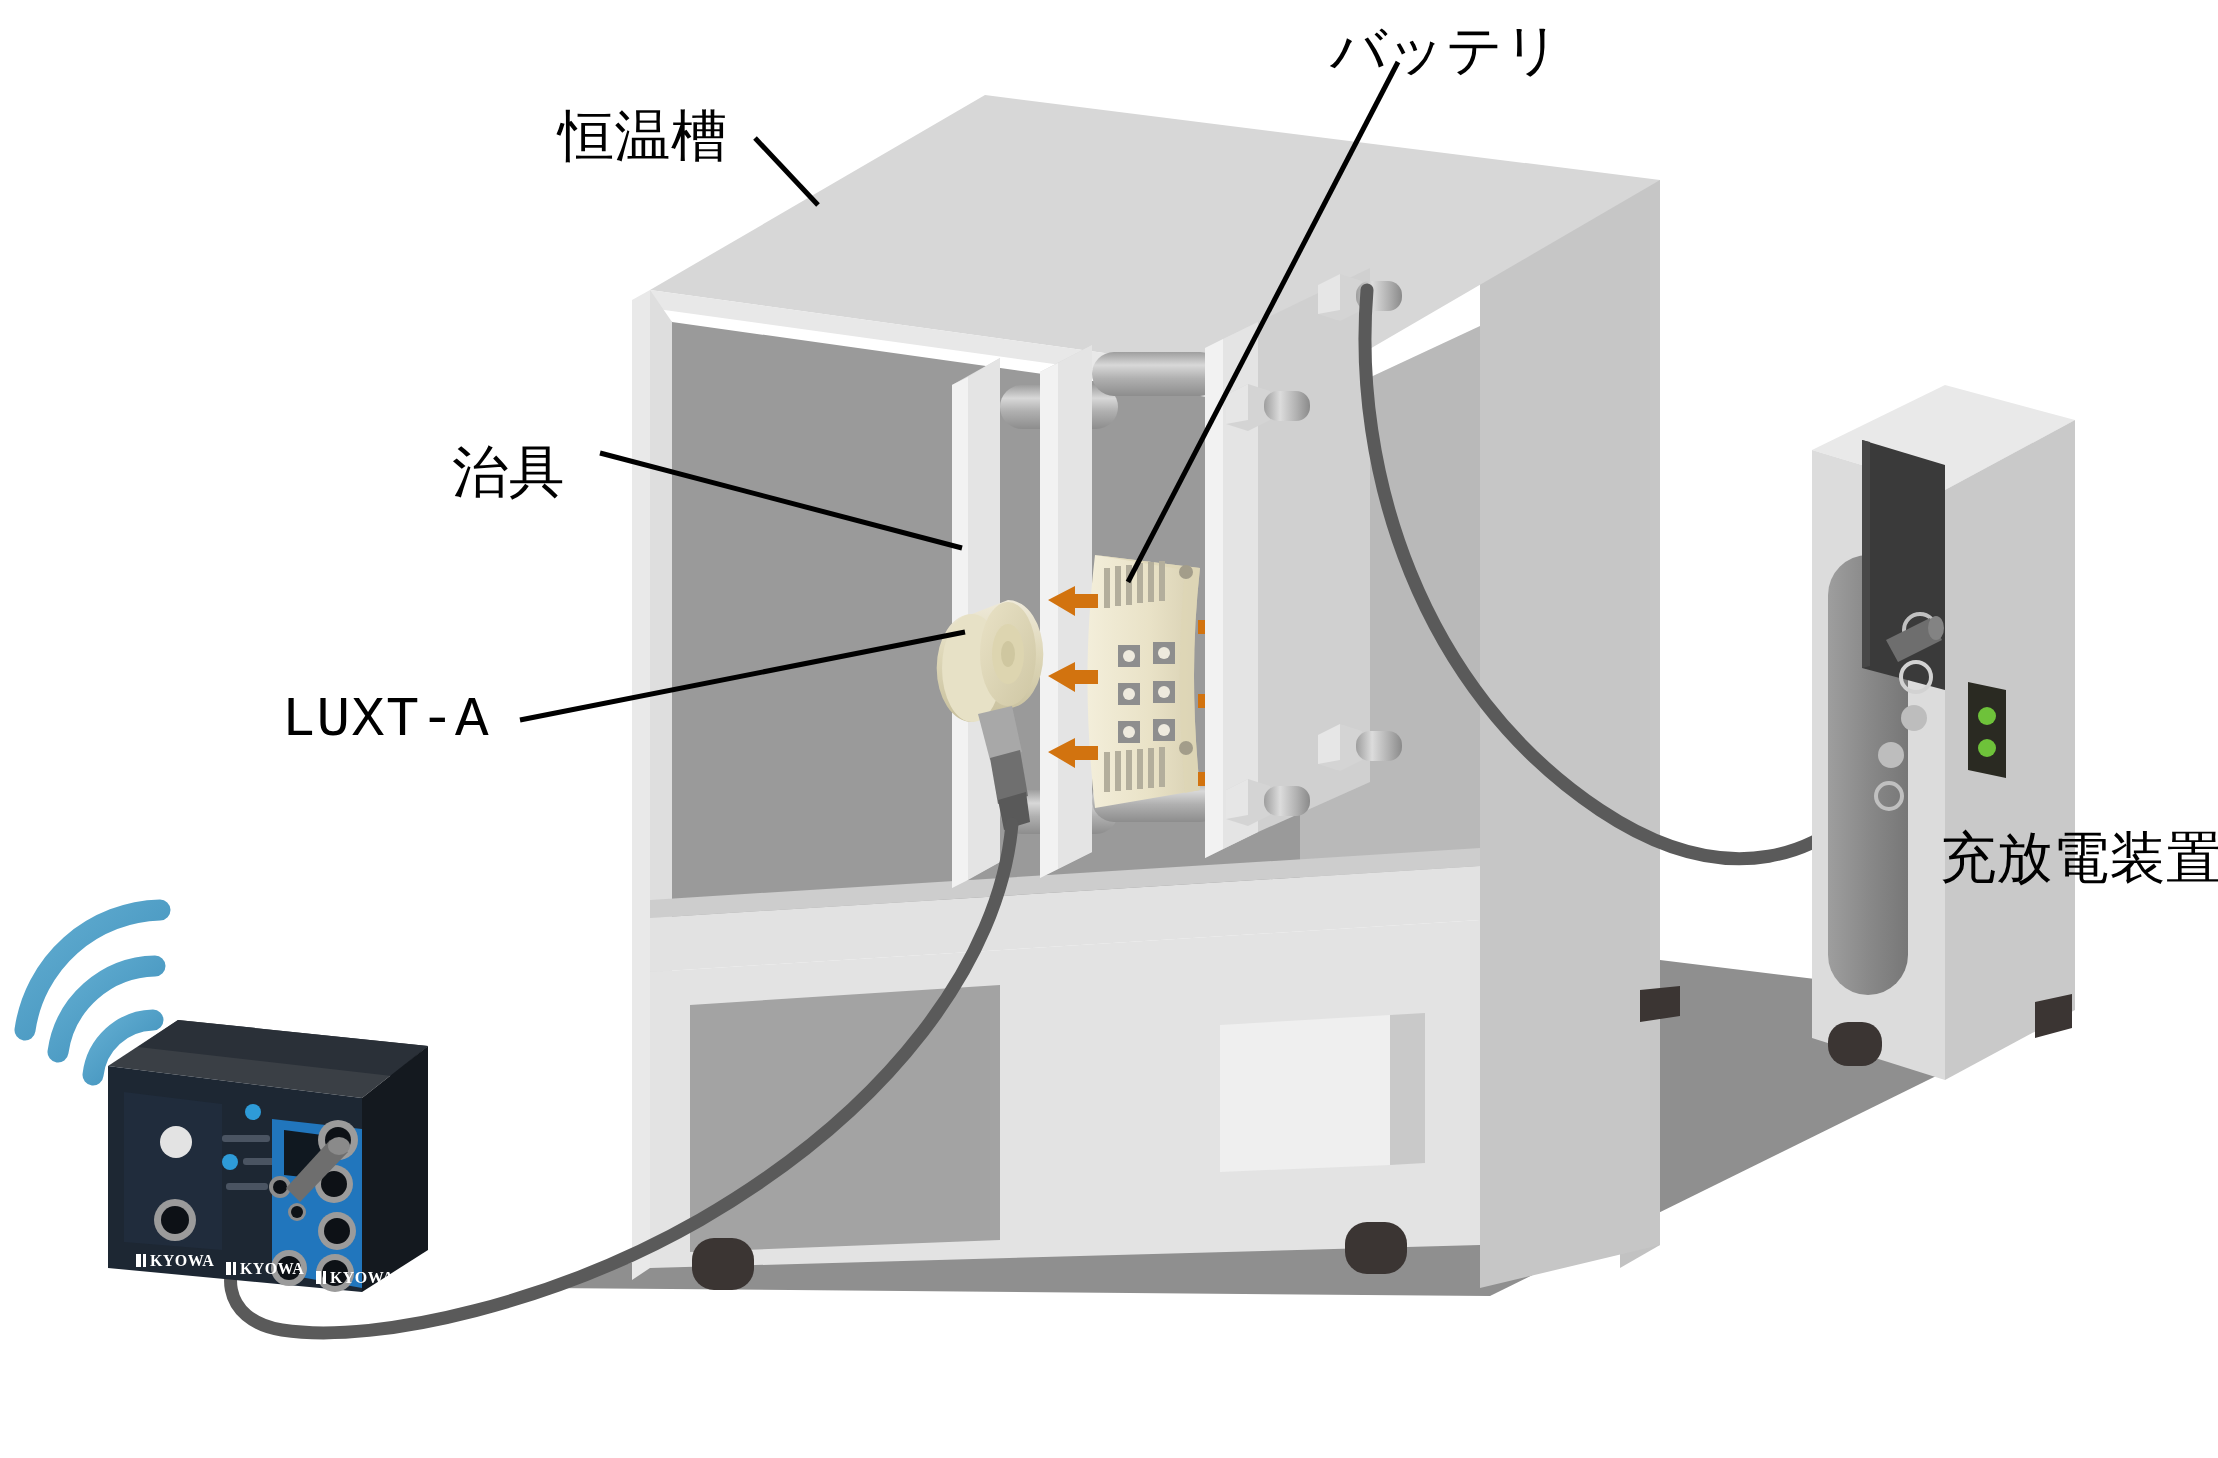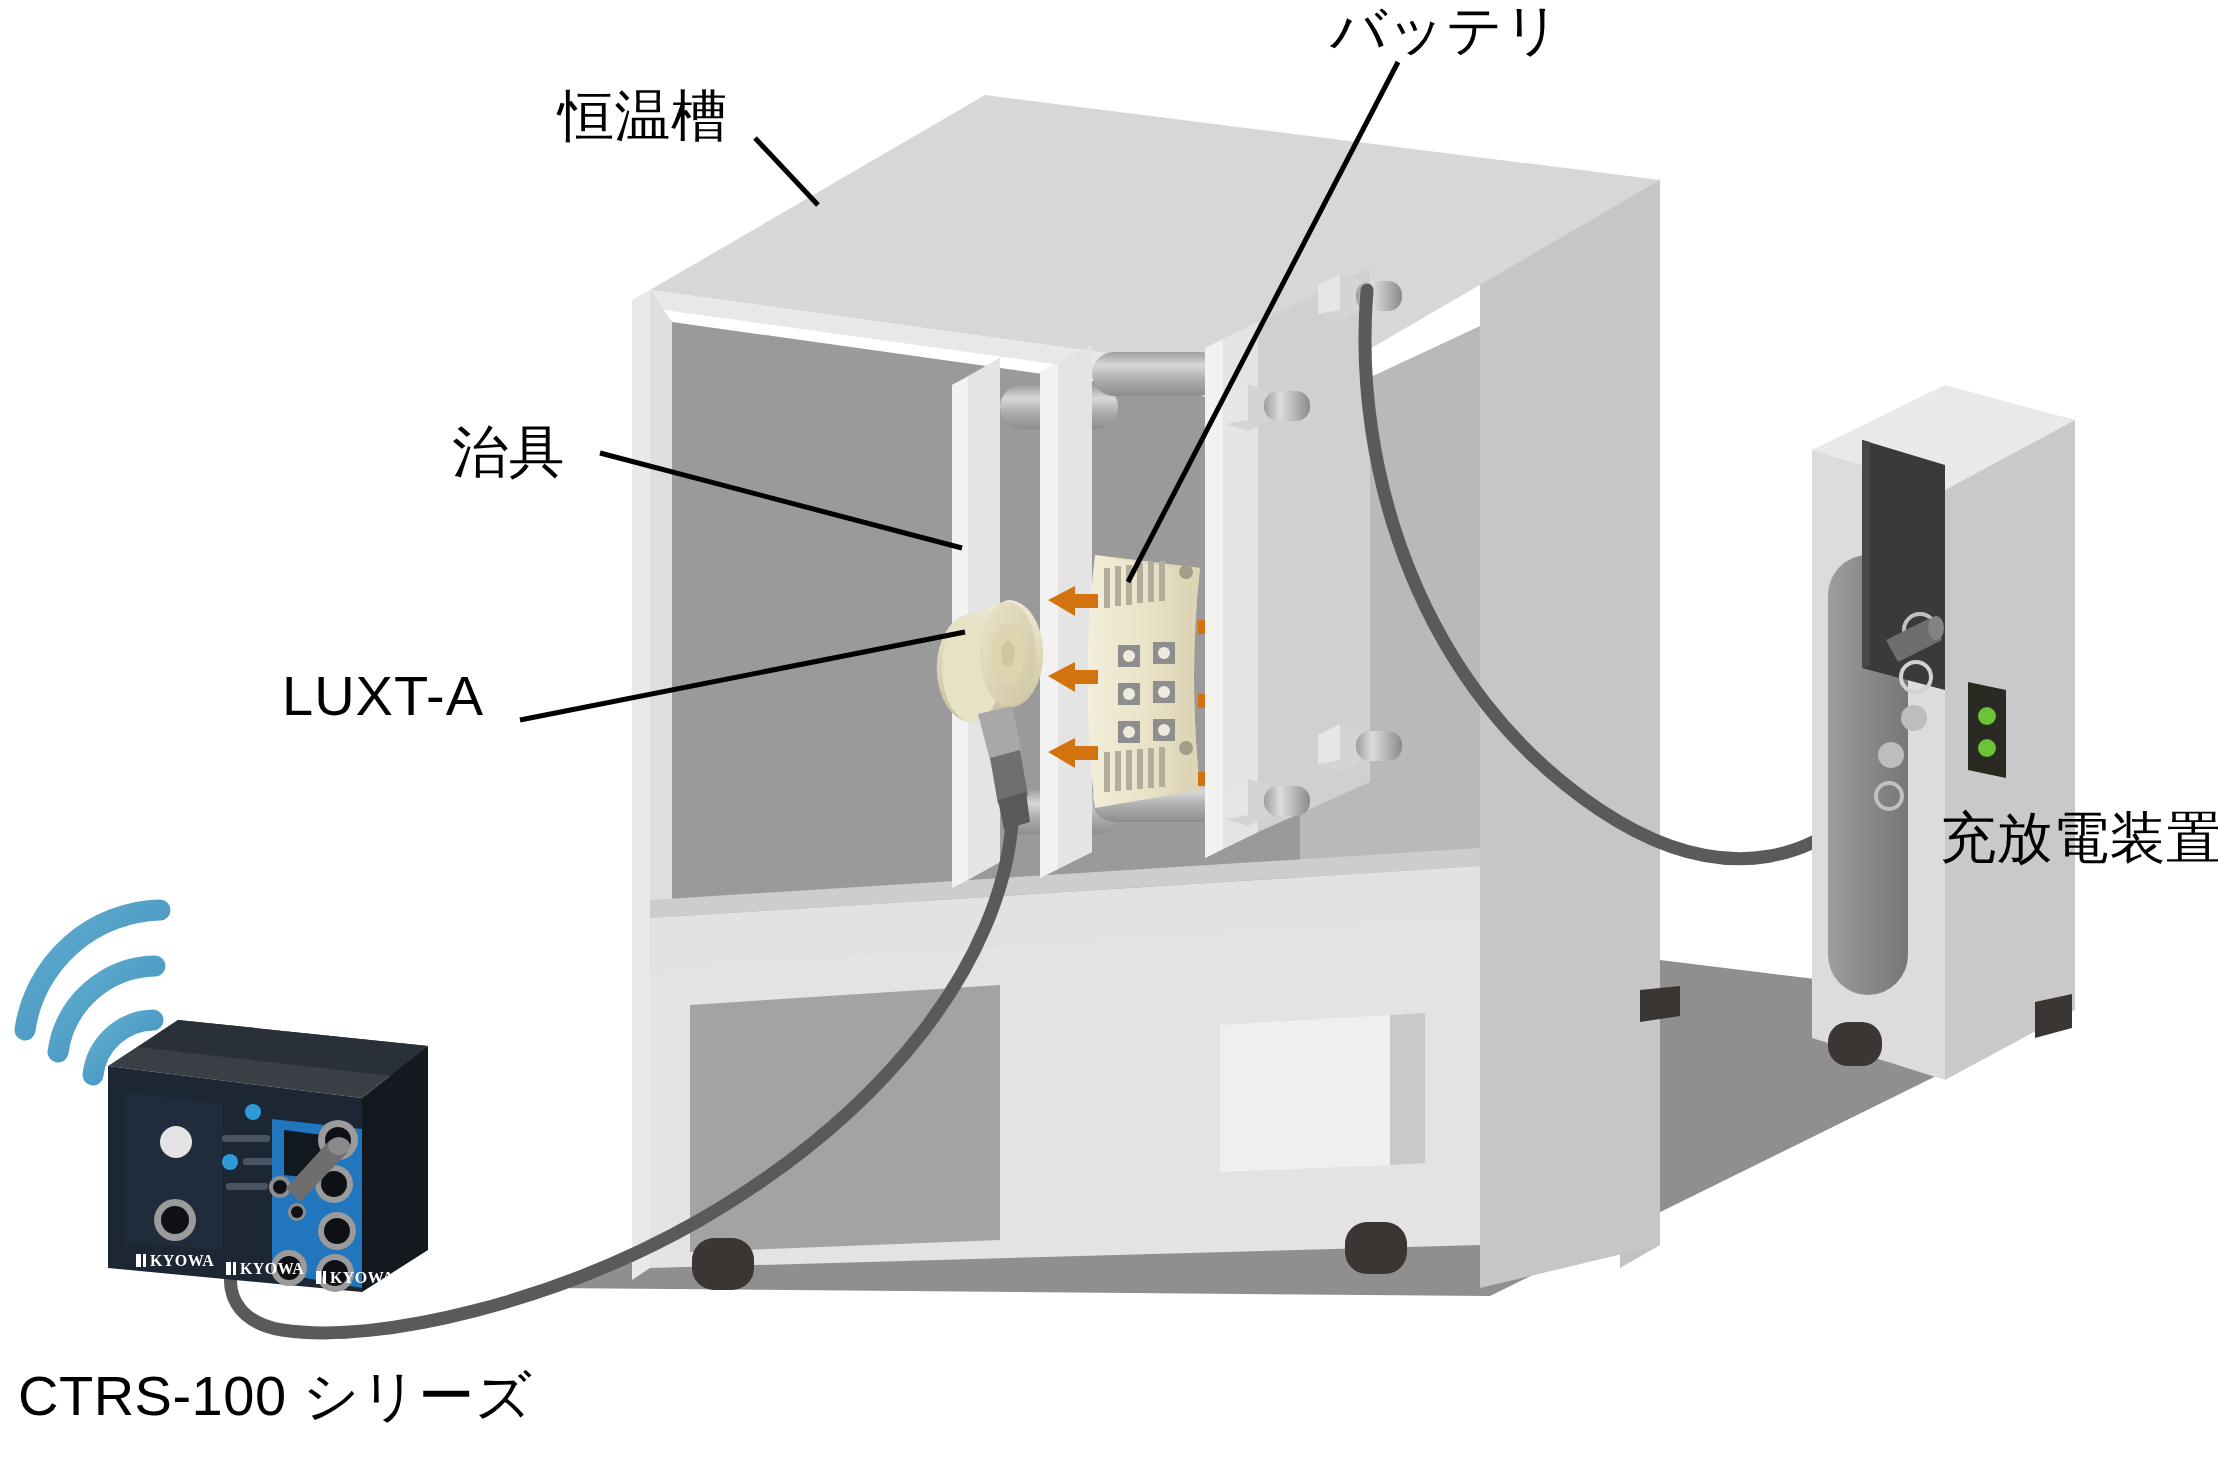--- a/index.html
+++ b/index.html
@@ -23,25 +23,26 @@
   #diagram-svg {
     position: absolute;
     top: 0; left: 0;
     width: 2218px;
     height: 1458px;
     display: block;
   }
   .lbl {
     position: absolute;
     color: #000000;
-    font-family: Liberation Sans, sans-serif;
+    font-family: Liberation Mono, monospace;
     font-weight: 400;
     white-space: nowrap;
     line-height: 1.0;
     letter-spacing: 0.5px;
+    margin-top: 24px;
   }
   #label-battery   { left: 1330px; top: 2px;    font-size: 56px; }
   #label-chamber   { left: 558px;  top: 88px;   font-size: 56px; }
   #label-jig       { left: 452px;  top: 424px;  font-size: 56px; }
   #label-luxt      { left: 282px;  top: 668px;  font-size: 56px; letter-spacing: 1px;}
   #label-charger   { left: 1940px; top: 810px;  font-size: 56px; }
   #label-ctrs      { left: 18px;   top: 1368px; font-size: 56px; }
 </style>
 </head>
 <body>
@@ -437,15 +438,14 @@
 <div class="lbl" id="label-battery">バッテリ</div>
 
 <div class="lbl" id="label-chamber">恒温槽</div>
 
 <div class="lbl" id="label-jig">治具</div>
 
 <div class="lbl" id="label-luxt">LUXT-A</div>
 
 <div class="lbl" id="label-charger">充放電装置</div>
 
-<div class="lbl" id="label-ctrs">CTRS-100 シリーズ</div>
 
 </div>
 
 </body></html>

